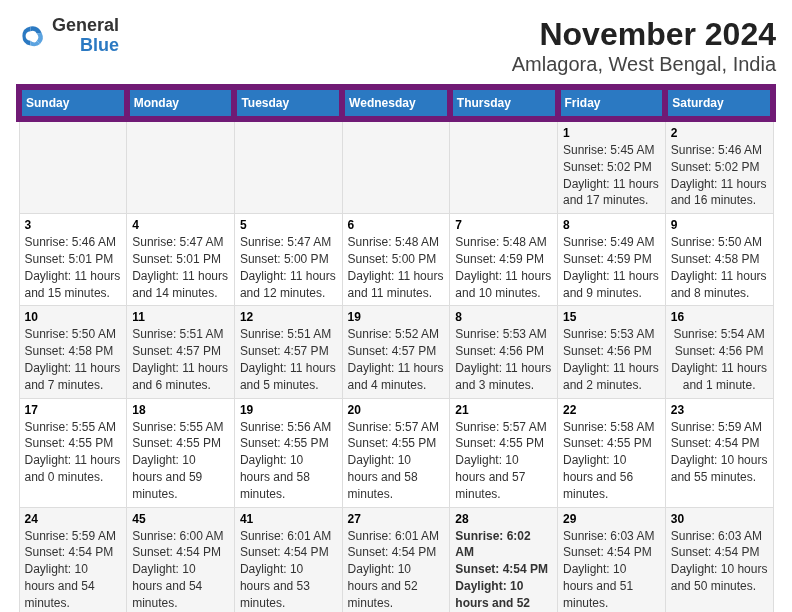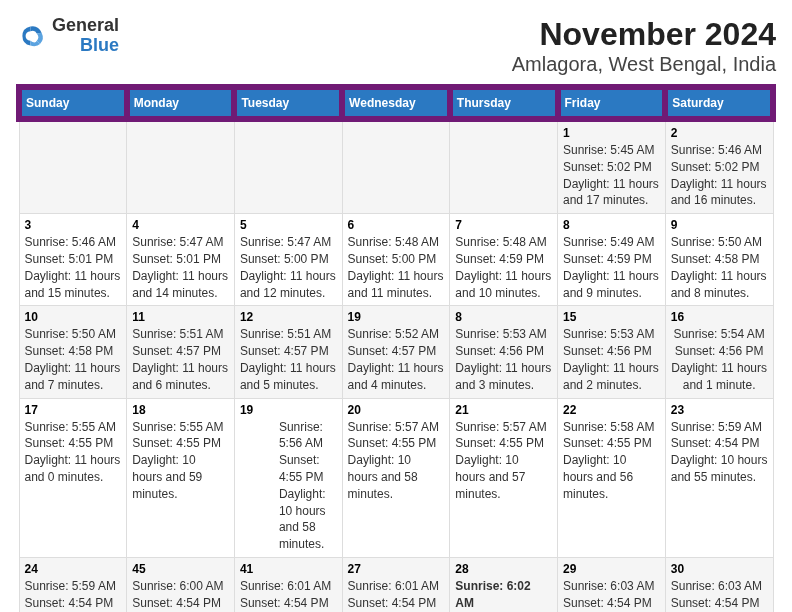--- a/index.html
+++ b/index.html
@@ -240,21 +240,21 @@
 Daylight: 11 hours and 0 minutes.</div>
         </td>
         <td>
           <span class="day-num">18</span>
           <div class="day-detail" style="white-space: pre-line;">Sunrise: 5:55 AM
 Sunset: 4:55 PM
 Daylight: 10 hours and 59 minutes.</div>
         </td>
         <td>
           <span class="day-num">19</span>
-          <div class="day-detail" style="white-space: pre-line; margin-left: 39px;">Sunrise: 5:56 AM
+          <div class="day-detail" style="white-space: pre-line;">Sunrise: 5:56 AM
 Sunset: 4:55 PM
 Daylight: 10 hours and 58 minutes.</div>
         </td>
         <td>
           <span class="day-num">20</span>
           <div class="day-detail" style="white-space: pre-line;">Sunrise: 5:57 AM
 Sunset: 4:55 PM
 Daylight: 10 hours and 58 minutes.</div>
         </td>
         <td>

